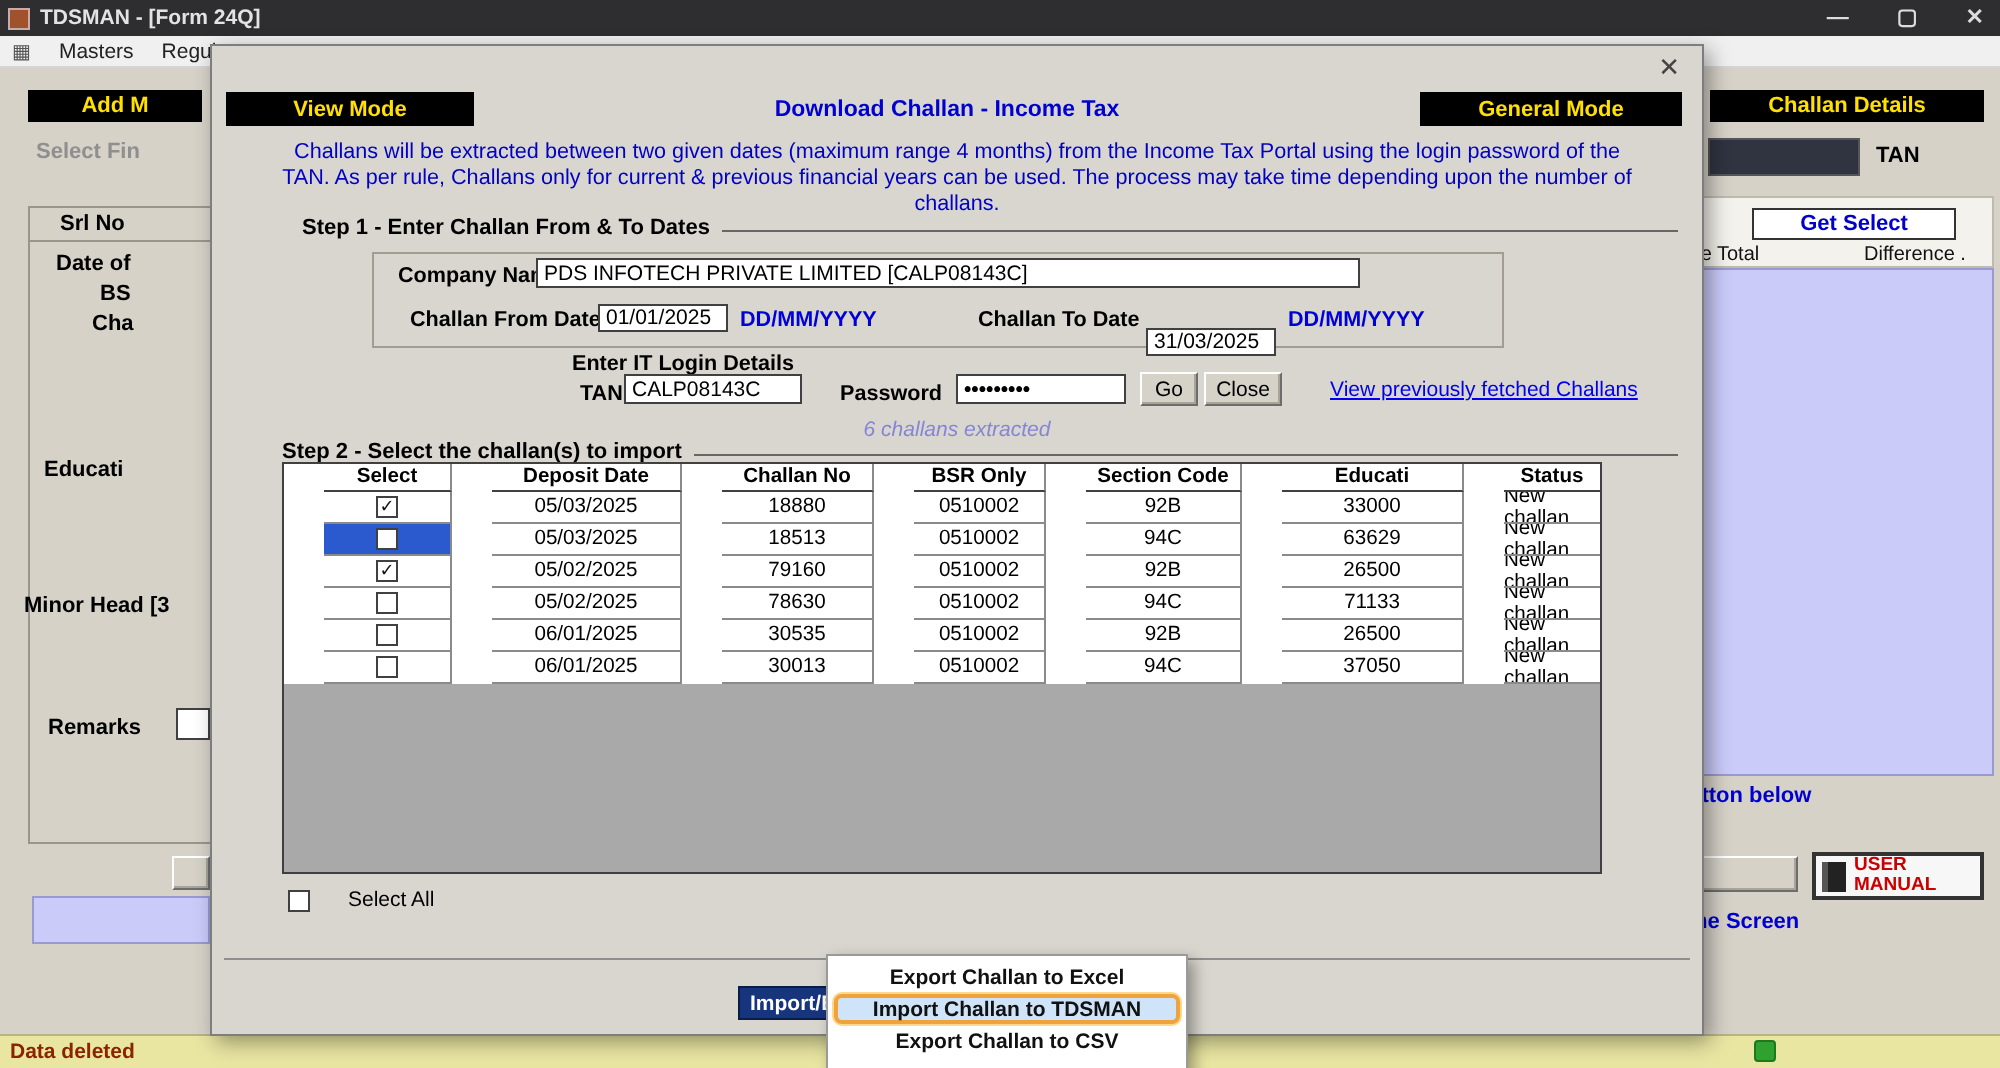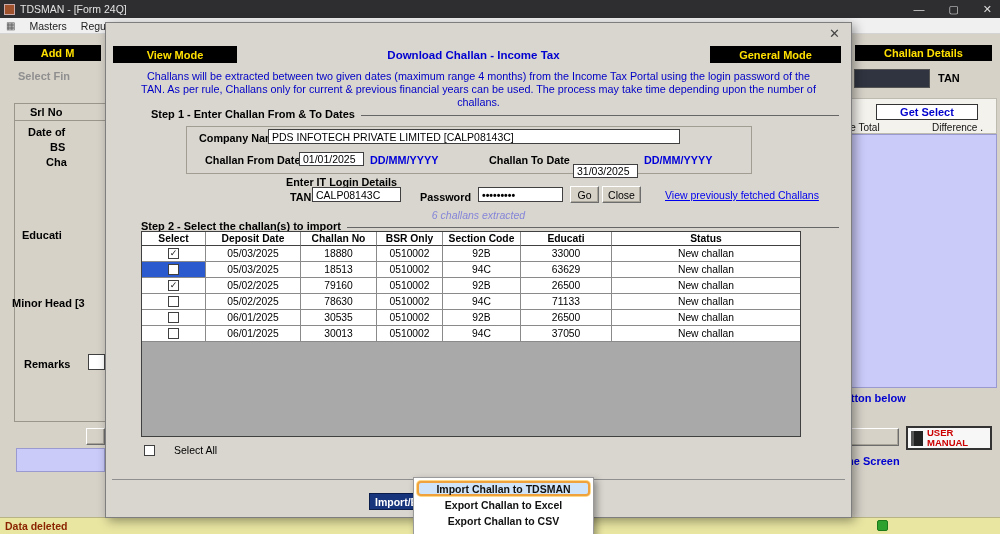--- a/index.html
+++ b/index.html
@@ -4,21 +4,21 @@
 <style>
   * { margin:0; padding:0; box-sizing:border-box; }
   body { font-family:"Liberation Sans", sans-serif; background:#888; }
   .screen { position:relative; width:1000px; height:534px; overflow:hidden;
             background:#d6d2c8; font-family:"Liberation Sans", sans-serif; }
   .abs { position:absolute; }
 
   
   .titlebar { position:absolute; left:0; top:0; width:1000px; height:18px;
               background:#2e2e30; color:#e3e3e3; display:flex; align-items:center;
-              font-size:10.5px; z-index:3; }
+              font-size:10.5px; z-index:3;font-weight:bold; }
   .app-icon { width:11px; height:11px; margin:0 5px 0 4px; background:#a0522d;
               border:1px solid #caa; }
   .win-controls { position:absolute; right:8px; top:0; height:18px; display:flex;
                   gap:24px; align-items:center; color:#dcdcdc; font-size:11px; }
   .wc { cursor:default; line-height:18px; }
 
   .menubar { position:absolute; left:0; top:18px; width:1000px; height:16px;
              background:#f0f0f0; border-bottom:1px solid #d4d4d4; font-size:10.5px;
              color:#222; display:flex; align-items:center; gap:14px; padding-left:6px; z-index:2; }
   .menu-grid { font-size:10px; color:#555; }
@@ -79,21 +79,21 @@
   .sbtn { position:absolute; background:#d6d2c8; border:1px solid; border-color:#fff #6d6d6d #6d6d6d #fff;
           box-shadow:inset -1px -1px 0 #a8a49a; font-size:10.5px; display:flex;
           align-items:center; justify-content:center; color:#000; }
 
   
   .table { position:absolute; left:35px; top:208px; width:660px; height:206px;
            border:1px solid #404040; background:#fff; display:flex; flex-direction:column; }
   .trow { display:flex; height:16px; flex:0 0 auto; background:#fff; }
   .thead { height:14px; font-weight:bold; }
   .tcell { display:flex; align-items:center; justify-content:center; font-size:10.3px;
-           border-right:1px solid #8a8a8a; border-bottom:1px solid #8a8a8a; overflow:hidden; }
+           border-right:1px solid #8a8a8a; border-bottom:1px solid #8a8a8a; overflow:hidden;margin-left:20px; }
   .th { border-bottom:1px solid #404040; }
   .c0{width:64px;} .c1{width:95px;} .c2{width:76px;} .c3{width:66px;} .c4{width:78px;} .c5{width:91px;}
   .c6{flex:1; border-right:none;}
   .sel { background:#2a5ace; }
   .cb { width:11px; height:11px; background:#fff; border:1px solid #404040; display:flex;
         align-items:center; justify-content:center; font-size:9px; line-height:1; color:#111; }
   .tfill { flex:1; background:#a9a9a9; }
 
   .selectall { position:absolute; left:38px; top:421px; display:flex; align-items:center;
                gap:19px; font-size:10.5px; color:#000; }
@@ -299,18 +299,18 @@
 
     <div class="selectall">
       <span class="cb"></span>
       <span>Select All</span>
     </div>
     <div class="separator"></div>
     <div class="import-btn">Import/Ex</div>
   </div>
 
   <div class="popup-menu" id="popup-menu">
+      <div class="pm-item">Export Challan to Excel</div>
       <div class="pm-item pm-hl">Import Challan to TDSMAN</div>
-      <div class="pm-item">Export Challan to Excel</div>
       <div class="pm-item">Export Challan to CSV</div>
     </div>
 
 </div>
 
 </body></html>

